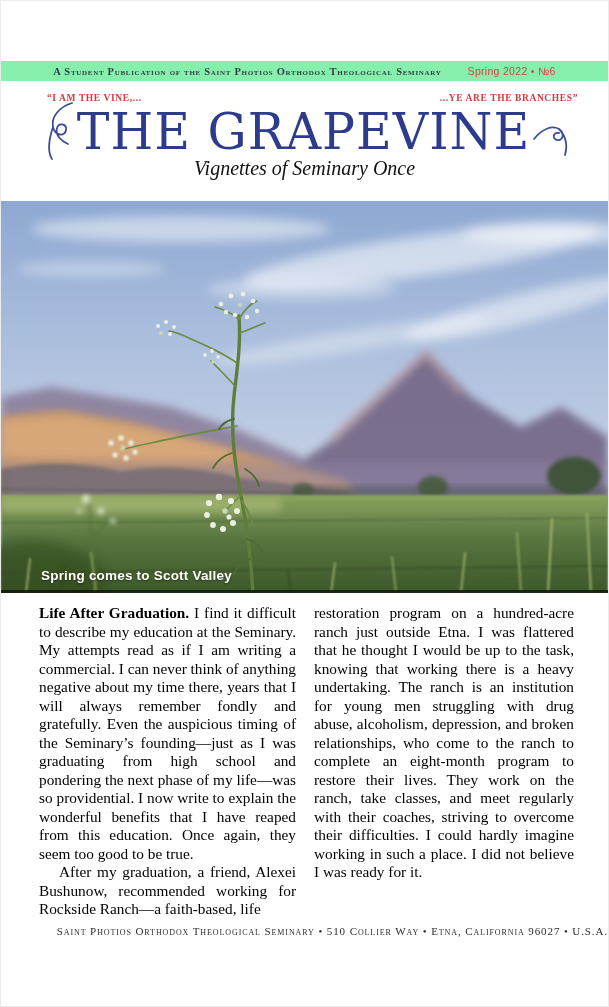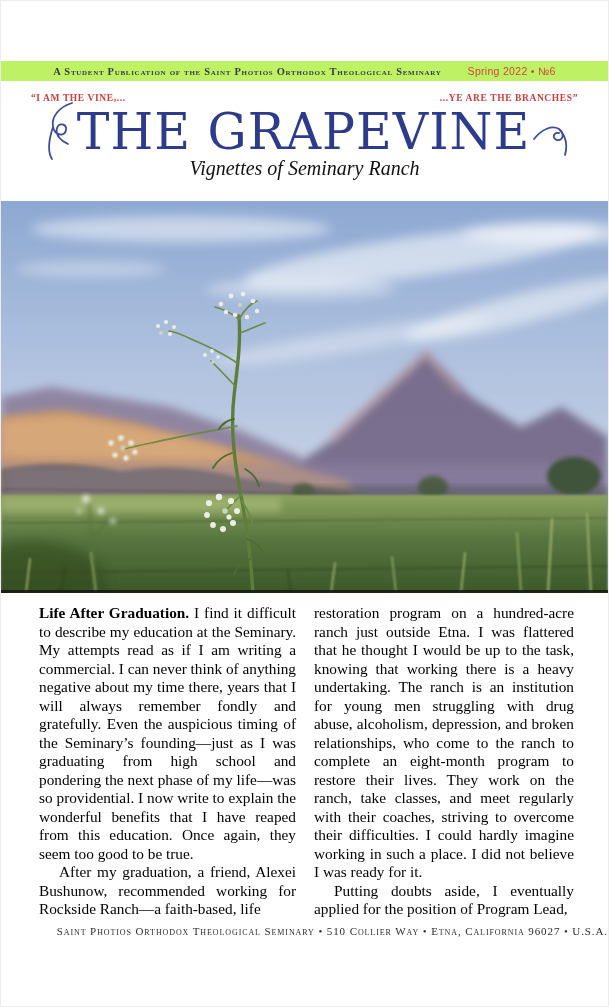--- a/index.html
+++ b/index.html
@@ -4,37 +4,37 @@
 <style>
   html,body{margin:0;padding:0;background:#fafafa;}
   .page{
     position:relative;width:607px;height:1005px;margin:0 auto;
     background:#ffffff;border:1px solid #ececec;overflow:hidden;
     font-family:"Liberation Serif", serif;
   }
   
   .banner{
     position:absolute;left:0;top:60px;width:100%;height:20px;
-    background:#bef264;display:flex;align-items:center;justify-content:center;gap:26px;
+    background:#86efac;display:flex;align-items:center;justify-content:center;gap:26px;
   }
   .banner .pub{
     font-family:"Liberation Serif", serif;font-variant:small-caps;
     font-weight:bold;font-size:10.5px;letter-spacing:0.7px;color:#333d47;
   }
   .banner .issue{
     font-family:"Liberation Sans", sans-serif;
     font-size:10.5px;letter-spacing:0.3px;color:#d24444;
   }
   
   .quotes{position:absolute;left:30px;right:30px;top:92px;height:12px;}
   .quote{
     position:absolute;top:0;font-variant:small-caps;font-weight:bold;
     font-size:9.5px;letter-spacing:0.6px;color:#c8403e;
   }
-  .quote.left{left:0;}
+  .quote.left{left:16px;}
   .quote.right{right:0;}
   .title-row{
     position:absolute;left:0;top:100px;width:100%;height:60px;
     display:flex;align-items:flex-end;justify-content:center;
   }
   .title{
     font-family:"DejaVu Serif", serif;font-size:49px;line-height:56px;
     letter-spacing:1px;color:#2c3b8c;white-space:nowrap;font-weight:500;
     transform:scaleY(1.02);
   }
@@ -89,21 +89,21 @@
   <div class="title-row">
     <svg class="tendril left" width="34" height="62" viewBox="0 0 34 62">
       <path d="M31 4 C18 8 10 18 12 28 C14 37 24 38 25 31 C26 25 18 23 16 29 C14 36 20 42 27 45 M12 28 C8 40 6 52 11 60" fill="none" stroke="#3d4d9c" stroke-width="1.8" stroke-linecap="round"></path>
     </svg>
     <span class="title">THE GRAPEVINE</span>
     <svg class="tendril right" width="36" height="48" viewBox="0 0 36 48">
       <path d="M2 26 C10 16 20 12 27 16 C33 20 31 28 25 27 C20 26 21 19 27 20 M27 16 C33 22 36 31 33 42" fill="none" stroke="#3d4d9c" stroke-width="1.8" stroke-linecap="round"></path>
     </svg>
   </div>
 
-  <div class="subtitle">Vignettes of Seminary Ranch</div>
+  <div class="subtitle">Vignettes of Seminary Once</div>
 
   <div class="photo">
     <svg viewBox="0 0 607 392" preserveAspectRatio="none">
       <defs>
         <linearGradient id="sky" x1="0" y1="0" x2="0" y2="1">
           <stop offset="0" stop-color="#8da8d2"></stop>
           <stop offset="0.45" stop-color="#b3c4e0"></stop>
           <stop offset="0.8" stop-color="#ccd5e6"></stop>
         </linearGradient>
         <linearGradient id="field" x1="0" y1="0" x2="0" y2="1">
@@ -251,28 +251,28 @@
         <path d="M460 392 L464 352" stroke="#a9bb74" stroke-width="2" opacity="0.8"></path>
         <path d="M520 392 L516 332" stroke="#8ea45f" stroke-width="2.2" opacity="0.85"></path>
         <path d="M547 392 L551 318" stroke="#a9bb74" stroke-width="2.2" opacity="0.85"></path>
         <path d="M590 392 L586 312" stroke="#93a968" stroke-width="2.4" opacity="0.9"></path>
         <path d="M60 392 L64 366" stroke="#33471f" stroke-width="2" opacity="0.7"></path>
         <path d="M290 392 L287 370" stroke="#33471f" stroke-width="2" opacity="0.6"></path>
       </g>
 
       <rect x="0" y="389" width="607" height="3" fill="#10180e" opacity="0.85"></rect>
     </svg>
+    <div class="photo-caption">Spring comes to Scott Valley</div>
   </div>
 
   <div class="article">
     <div class="col col1">
       <p><span class="lead">Life After Graduation.</span> <span>I find it difficult to describe my education at the Seminary. My attempts read as if I am writing a commercial. I can never think of anything negative about my time there, years that I will always remember fondly and gratefully. Even the auspicious timing of the Seminary’s founding—just as I was graduating from high school and pondering the next phase of my life—was so providential. I now write to explain the wonderful benefits that I have reaped from this education. Once again, they seem too good to be true.</span></p>
       <p class="indent">After my graduation, a friend, Alexei Bushunow, recommended working for Rockside Ranch—a faith-based, life</p>
     </div>
     <div class="col col2">
       <p>restoration program on a hundred-acre ranch just outside Etna. I was flattered that he thought I would be up to the task, knowing that working there is a heavy undertaking. The ranch is an institution for young men struggling with drug abuse, alcoholism, depression, and broken relationships, who come to the ranch to complete an eight-month program to restore their lives. They work on the ranch, take classes, and meet regularly with their coaches, striving to overcome their difficulties. I could hardly imagine working in such a place. I did not believe I was ready for it.</p>
-      <p class="indent">Putting doubts aside, I eventually applied for the position of Program Lead,</p>
     </div>
   </div>
 
   <div class="footer">Saint Photios Orthodox Theological Seminary • 510 Collier Way • Etna, California 96027 • U.S.A.</div>
 
 </div>
 
 </body></html>

